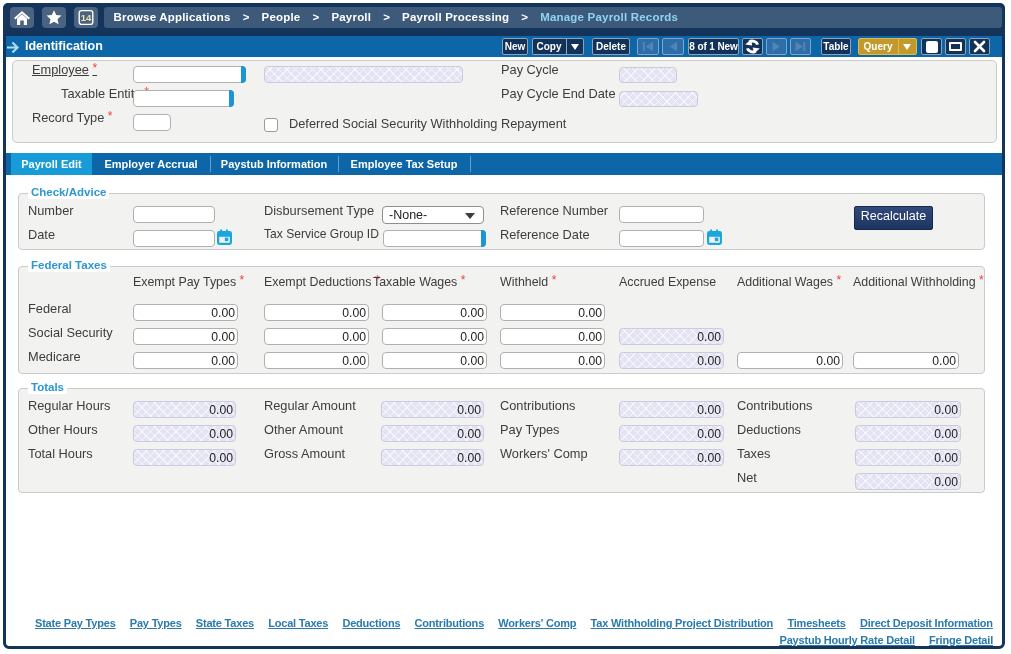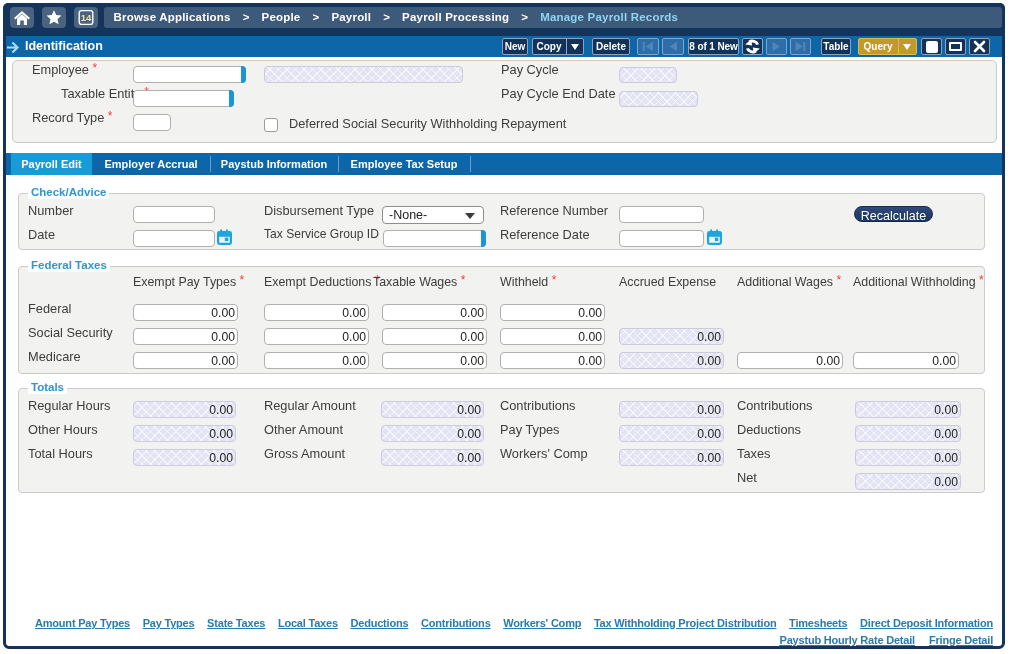--- a/index.html
+++ b/index.html
@@ -109,21 +109,21 @@
     <span style="position:absolute;left:3.5px;top:1.5px;width:12px;height:12px;background:#fff;border-radius:2px;"></span>
   </div>
 <div class="abs tbtn" style="left:945px;width:21px;">
     <span style="position:absolute;left:3px;top:3px;width:13px;height:9px;border:2px solid #fff;box-sizing:border-box;border-radius:1px;"></span>
   </div>
 <div class="abs tbtn" style="left:969px;width:21px;"><svg width="19" height="15" viewBox="0 0 19 15">
       <path d="M5 3 L14 12 M14 3 L5 12" stroke="#fff" stroke-width="2.6" stroke-linecap="round"></path>
     </svg></div>
 
 <div class="abs panel" style="left:12px;top:60px;width:985px;height:83px;"></div>
-<div class="abs lbl" style="left:32px;top:62px;">Employee<span class="req">*</span></div>
+<div class="abs lbl" style="left:32px;top:62px;text-decoration:underline;">Employee<span class="req">*</span></div>
 <div class="abs inp" style="left:133px;top:66px;width:113px;">
     <span class="lk"></span>
   </div>
 <div class="abs dis" style="left:264px;top:66px;width:199px;"></div>
 <div class="abs lbl" style="left:501px;top:62px;">Pay Cycle</div>
 <div class="abs dis" style="left:619px;top:67px;width:58px;height:16px;"></div>
 <div class="abs lbl" style="left:28px;top:86px;margin-left:33px;">Taxable Entity<span class="req">*</span></div>
 <div class="abs inp" style="left:133px;top:90px;width:101px;">
     <span class="lk"></span>
   </div>
@@ -147,21 +147,21 @@
 <div class="abs seclbl" style="left:28px;top:186px;">Check/Advice</div>
 <div class="abs lbl" style="left:28px;top:203px;">Number</div>
 <div class="abs inp" style="left:133px;top:206px;width:82px;"></div>
 <div class="abs lbl" style="left:264px;top:203px;">Disbursement Type</div>
 <div class="abs" style="left:382px;top:206px;width:102px;height:18px;background:#fff;border:1px solid #8f8f8f;border-radius:4px;box-sizing:border-box;font-size:12.5px;color:#222;line-height:16px;">
   <span style="padding-left:6px;">-None-</span>
   <span style="position:absolute;right:8px;top:6px;width:0;height:0;border-left:5px solid transparent;border-right:5px solid transparent;border-top:6px solid #3c3c3c;"></span>
 </div>
 <div class="abs lbl" style="left:500px;top:203px;">Reference Number</div>
 <div class="abs inp" style="left:619px;top:206px;width:85px;"></div>
-<div class="abs" style="left:854px;top:206px;width:79px;height:16px;background:linear-gradient(#31497c,#1d3560);border:1px solid #16294d;border-radius:8px;box-sizing:border-box;color:#fff;font-size:12.5px;text-align:center;line-height:18px;">Recalculate</div>
+<div class="abs" style="left:854px;top:206px;width:79px;height:24px;background:linear-gradient(#31497c,#1d3560);border:1px solid #16294d;border-radius:2px;box-sizing:border-box;color:#fff;font-size:12.5px;text-align:center;line-height:18px;">Recalculate</div>
 <div class="abs lbl" style="left:28px;top:227px;">Date</div>
 <div class="abs inp" style="left:133px;top:230px;width:82px;"></div>
 <div class="abs cal" style="left:217px;top:229px;"><svg width="15" height="16" viewBox="0 0 15 16">
       <rect x="1.1" y="3.2" width="12.8" height="11.6" rx="1.2" fill="none" stroke="#1aa7e0" stroke-width="2.2"></rect>
       <rect x="1.1" y="3.2" width="12.8" height="4.6" fill="#1aa7e0"></rect>
       <rect x="3.2" y="0.2" width="1.9" height="5" rx="0.95" fill="#1aa7e0"></rect>
       <rect x="9" y="0.2" width="1.9" height="5" rx="0.95" fill="#1aa7e0"></rect>
       <rect x="7.8" y="8.6" width="3.5" height="3.5" fill="#1aa7e0"></rect>
     </svg></div>
 <div class="abs lbl" style="left:264px;top:227px;font-size:12.1px;">Tax Service Group ID</div>
@@ -236,21 +236,21 @@
 <div class="abs dis num" style="left:381px;top:449px;width:103px;">0.00</div>
 <div class="abs lbl" style="left:500px;top:446px;">Workers' Comp</div>
 <div class="abs dis num" style="left:619px;top:449px;width:105px;">0.00</div>
 <div class="abs lbl" style="left:737px;top:446px;">Taxes</div>
 <div class="abs dis num" style="left:855px;top:449px;width:106px;">0.00</div>
 
 <div class="abs lbl" style="left:737px;top:470px;">Net</div>
 <div class="abs dis num" style="left:855px;top:473px;width:106px;">0.00</div>
 
 <div class="abs" id="links1">
-    <a class="lnk">Amount Pay Types</a>
+    <a class="lnk">State Pay Types</a>
     <a class="lnk">Pay Types</a>
     <a class="lnk">State Taxes</a>
     <a class="lnk">Local Taxes</a>
     <a class="lnk">Deductions</a>
     <a class="lnk">Contributions</a>
     <a class="lnk">Workers' Comp</a>
     <a class="lnk">Tax Withholding Project Distribution</a>
     <a class="lnk">Timesheets</a>
     <a class="lnk">Direct Deposit Information</a>
   </div>

